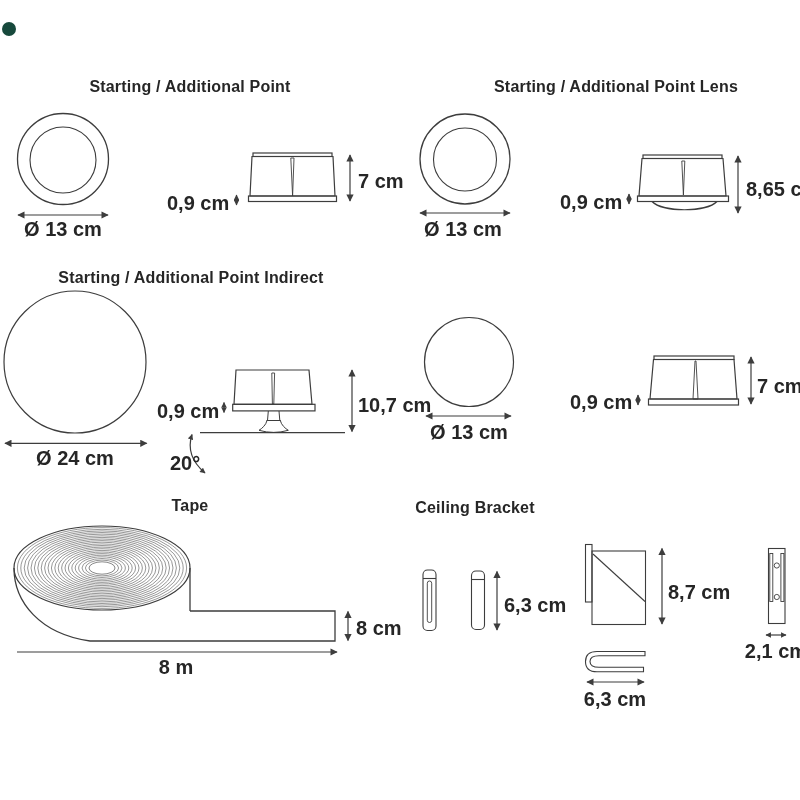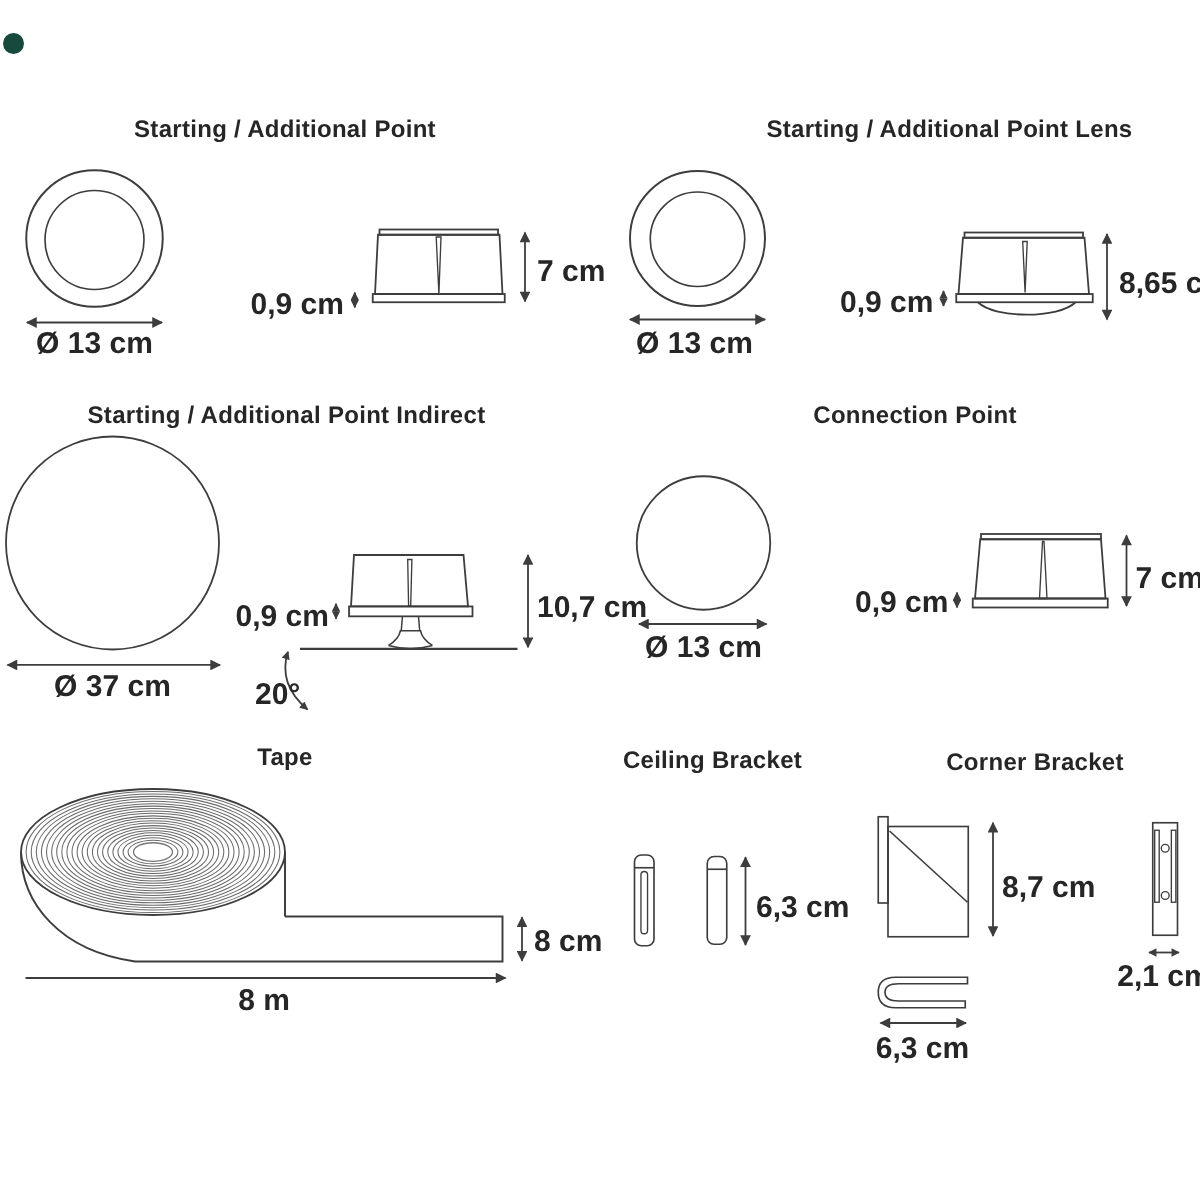--- a/index.html
+++ b/index.html
@@ -159,36 +159,34 @@
       <path d="M645,651.5 L597,651.5 Q585.5,651.5 585.5,661.5 Q585.5,671.8 597,671.8 L643.5,671.8 L643.5,667.3 L599,667.3 Q590,667.3 590,661.5 Q590,655.8 599,655.8 L645,655.8 Z"></path>
     </g>
     <g stroke="#3d3d3d" stroke-width="1.2">
       <line x1="662" y1="548.5" x2="662" y2="624" marker-start="url(#ah)" marker-end="url(#ah)"></line>
       <line x1="766" y1="635" x2="786" y2="635" marker-start="url(#ahs)" marker-end="url(#ahs)"></line>
       <line x1="587" y1="682" x2="644" y2="682" marker-start="url(#ah)" marker-end="url(#ah)"></line>
     </g>
   </svg>
 
   <div class="title" style="left:40px;top:78px;width:300px;">Starting / Additional Point</div>
-  <div class="title" style="left:483px;top:78px;width:300px;">Starting / Additional Point Lens</div>
+  <div class="title" style="left:466px;top:78px;width:300px;">Starting / Additional Point Lens</div>
   <div class="title" style="left:16px;top:269px;width:350px;">Starting / Additional Point Indirect</div>
-  <div class="title" style="left:460px;top:269px;width:300px;">Connection Point</div>
   <div class="title" style="left:90px;top:497px;width:200px;">Tape</div>
   <div class="title" style="left:375px;top:499px;width:200px;">Ceiling Bracket</div>
-  <div class="title" style="left:590px;top:500px;width:200px;">Corner Bracket</div>
 
   <div class="dim c" style="left:13px;top:218px;width:100px;">Ø 13 cm</div>
   <div class="dim" style="left:358px;top:170px;">7 cm</div>
   <div class="dim r" style="left:167px;top:192px;width:60px;">0,9 cm</div>
 
   <div class="dim c" style="left:413px;top:218px;width:100px;">Ø 13 cm</div>
   <div class="dim" style="left:746px;top:178px;">8,65 cm</div>
   <div class="dim r" style="left:560px;top:191px;width:60px;">0,9 cm</div>
 
-  <div class="dim c" style="left:25px;top:447px;width:100px;">Ø 37 cm</div>
+  <div class="dim c" style="left:25px;top:447px;width:100px;">Ø 24 cm</div>
   <div class="dim" style="left:358px;top:394px;">10,7 cm</div>
   <div class="dim r" style="left:157px;top:400px;width:60px;">0,9 cm</div>
   <div class="dim" style="left:170px;top:452px;">20°</div>
 
   <div class="dim c" style="left:419px;top:421px;width:100px;">Ø 13 cm</div>
   <div class="dim" style="left:757px;top:375px;">7 cm</div>
   <div class="dim r" style="left:570px;top:391px;width:60px;">0,9 cm</div>
 
   <div class="dim" style="left:356px;top:617px;">8 cm</div>
   <div class="dim c" style="left:126px;top:656px;width:100px;">8 m</div>

